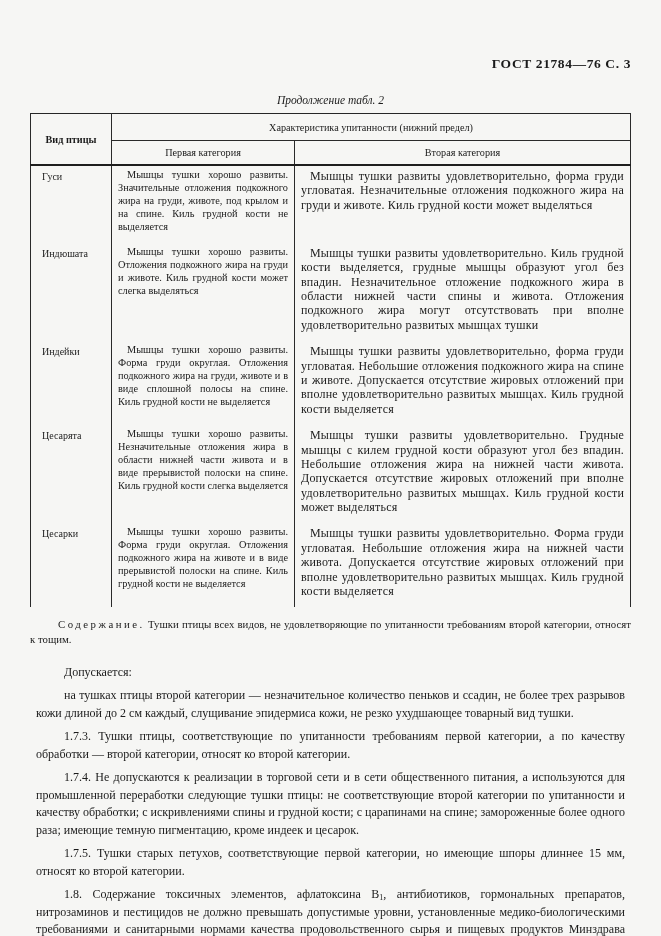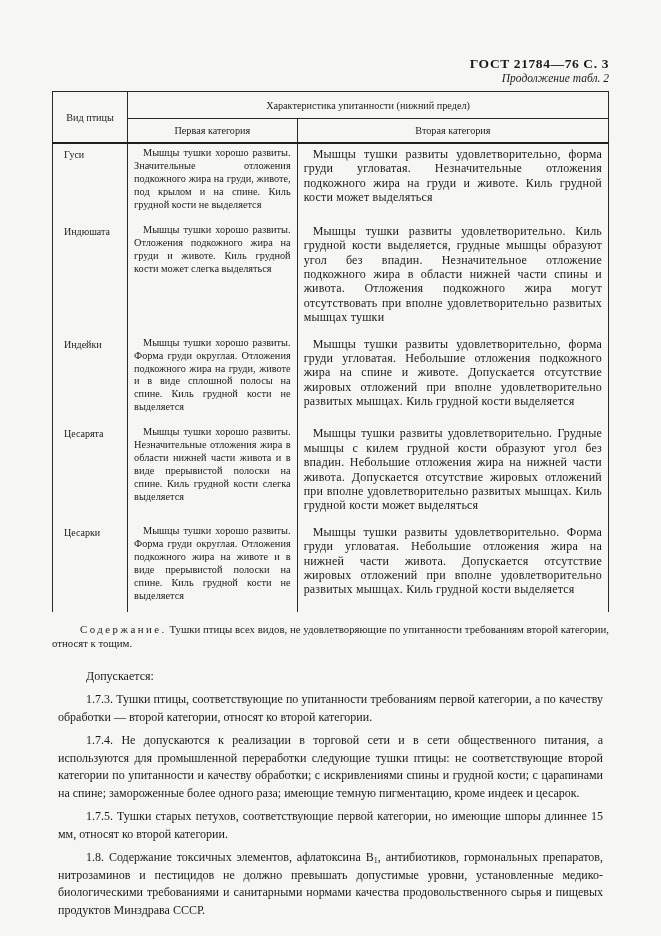--- a/index.html
+++ b/index.html
@@ -10,32 +10,33 @@
   .page {
     position: relative;
     width: 661px;
     height: 936px;
     margin: 0 auto;
     background: #f6f6f4;
     color: #1b1b1b;
     font-family: "Liberation Serif", "DejaVu Serif", serif;
     overflow: hidden;
     box-sizing: border-box;
-    padding: 0 52px;
+    padding: 0 30px;
   }
   
   .gost-header {
     margin-top: 56px;
     text-align: right;
     font-weight: bold;
     font-size: 13.5px;
     letter-spacing: 0.6px;
   }
   .table-caption {
-    text-align: right;
+    margin-top: 22px;
+    text-align: center;
     font-style: italic;
     font-size: 11.5px;
   }
   
   table.fat-table {
     width: 100%;
     margin-top: 7px;
     border-collapse: collapse;
     border-top: 1.5px solid #262626;
   }
@@ -52,21 +53,21 @@
     padding: 6px 4px;
   }
   table.fat-table thead tr.group-row th.group-head {
     border-bottom: 1px solid #2a2a2a;
     padding: 8px 4px 7px;
   }
   table.fat-table thead tr:last-child th,
   table.fat-table thead th.bird-head {
     border-bottom: 2.5px solid #1e1e1e;
   }
-  table.fat-table th.bird-head { width: 13.5%; }
+  table.fat-table th.bird-head { width: 13.5%; font-weight: bold; }
   table.fat-table col.c1 { width: 13.5%; }
   table.fat-table col.c2 { width: 30.5%; }
   table.fat-table col.c3 { width: 56%; }
   table.fat-table td {
     font-size: 10.3px;
     line-height: 1.26;
     text-align: justify;
     padding: 3px 6px 9px 6px;
   }
   table.fat-table td.bird {
@@ -176,20 +177,21 @@
             <span class="ind">Мышцы тушки развиты удовлетворительно. Форма груди угловатая. Небольшие отложения жира на нижней части живота. Допускается отсутствие жировых отложений при вполне удовлетворительно развитых мышцах. Киль грудной кости выделяется</span>
           </td>
       </tr>
     </tbody>
   </table>
 
   <div class="note"><span class="note-label">Содержание.</span><span> Тушки птицы всех видов, не удовлетворяющие по упитанности требованиям второй категории, относят к тощим.</span></div>
 
   <div class="body-text">
     <p>Допускается:</p>
+    <p>на тушках птицы второй категории — незначительное количество пеньков и ссадин, не более трех разрывов кожи длиной до 2 см каждый, слущивание эпидермиса кожи, не резко ухудшающее товарный вид тушки.</p>
     <p>1.7.3. Тушки птицы, соответствующие по упитанности требованиям первой категории, а по качеству обработки — второй категории, относят ко второй категории.</p>
     <p>1.7.4. Не допускаются к реализации в торговой сети и в сети общественного питания, а используются для промышленной переработки следующие тушки птицы: не соответствующие второй категории по упитанности и качеству обработки; с искривлениями спины и грудной кости; с царапинами на спине; замороженные более одного раза; имеющие темную пигментацию, кроме индеек и цесарок.</p>
     <p>1.7.5. Тушки старых петухов, соответствующие первой категории, но имеющие шпоры длиннее 15 мм, относят ко второй категории.</p>
     <p><span>1.8. Содержание токсичных элементов, афлатоксина В</span><sub class="aflatoxin-sub">1</sub><span>, антибиотиков, гормональных препаратов, нитрозаминов и пестицидов не должно превышать допустимые уровни, установленные медико-биологическими требованиями и санитарными нормами качества продовольственного сырья и пищевых продуктов Минздрава СССР.</span></p>
 
   </div>
 
 </div>
 
 </body></html>

